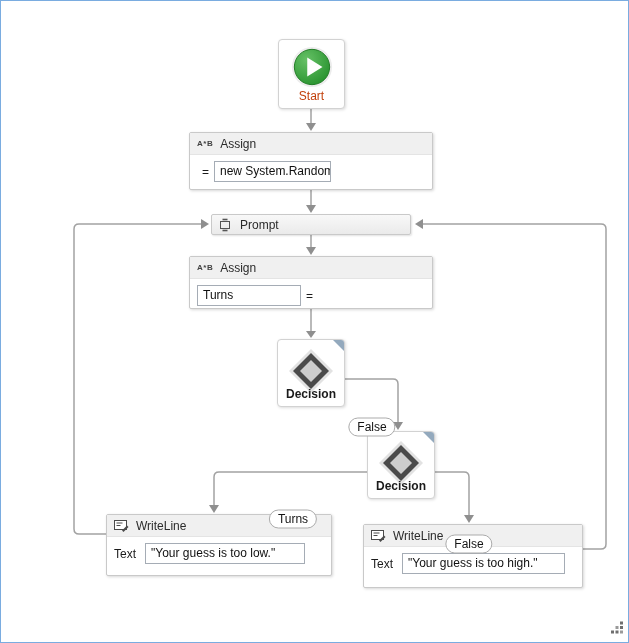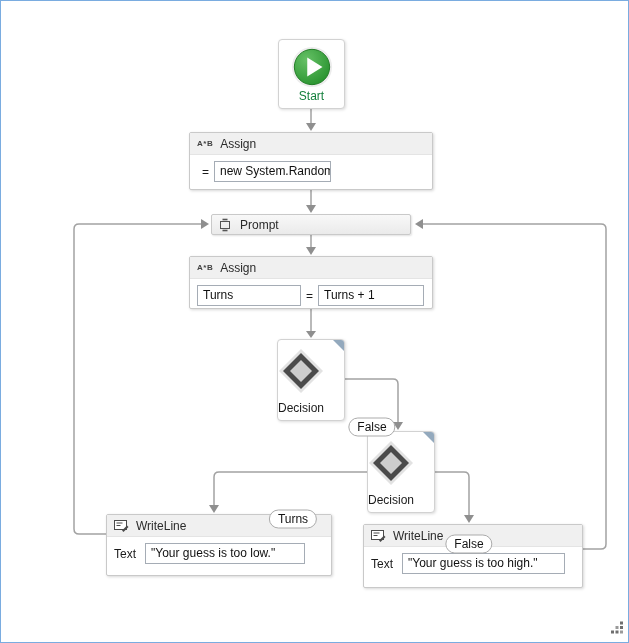--- a/index.html
+++ b/index.html
@@ -14,42 +14,42 @@
     background:linear-gradient(#dceafb,#c6ddf5);
     border-bottom:1px solid var(--frame-border,#7aace0);
     display:flex;align-items:center;padding:0 6px;gap:7px;
   }
   .titlebar .title{font-size:12px;color:#142b48;}
   .wires{position:absolute;left:0;top:0;width:629px;height:643px;pointer-events:none;}
   .node{position:absolute;background:#fff;border:1px solid #d2d2d2;border-radius:4px;
         box-shadow:1px 1px 3px rgba(0,0,0,.14);}
   .startbox{left:277px;top:38px;width:67px;height:70px;display:flex;flex-direction:column;
         align-items:center;justify-content:flex-start;padding-top:6px;}
-  .startbox .lbl{font-size:12px;color:#15803d;margin-top:1px;}
+  .startbox .lbl{font-size:12px;color:#c2410c;margin-top:1px;}
   .activity{position:absolute;background:#fff;border:1px solid #c9c9c9;border-radius:2px;
         box-shadow:1px 1px 3px rgba(0,0,0,.16);}
   .act-header{height:22px;background:#f0f0f0;border-bottom:1px solid #e4e4e4;
         display:flex;align-items:center;gap:7px;padding:0 7px;text-align:right;}
   .act-title{font-size:12px;color:#2b2b2b;}
   .ab-icon{font-size:8px;font-weight:bold;color:#424242;letter-spacing:.5px;}
   .act-body{display:flex;align-items:center;padding:6px 7px;}
   .textbox{border:1px solid #a5acb5;background:#fff;height:21px;line-height:19px;
         font-size:12px;color:#101010;padding:0 5px;white-space:nowrap;overflow:hidden;}
   .eq{font-size:12px;color:#1b1b1b;margin:0 5px;}
   .assign1{left:188px;top:131px;width:244px;height:58px;}
   .assign2{left:188px;top:255px;width:244px;height:53px;}
   .tb-to{width:104px;}
   .tb-expr1{width:117px;}
   .tb-expr2{width:106px;}
   .promptbar{position:absolute;left:210px;top:213px;width:200px;height:21px;
         background:linear-gradient(#f8f8f8,#eaeaea);border:1px solid #c9c9c9;border-radius:2px;
         box-shadow:1px 1px 2px rgba(0,0,0,.12);
         display:flex;align-items:center;gap:8px;padding:0 6px;}
   .promptbar .act-title{font-size:12px;}
-  .decision{width:68px;height:82px;overflow:hidden;display:flex;flex-direction:column;}
+  .decision{width:68px;height:68px;overflow:hidden;display:flex;flex-direction:column;align-items:center;font-weight:bold;}
   .decision1{left:276px;top:338px;}
   .decision2{left:366px;top:430px;}
   .decision .notch{position:absolute;top:0;right:0;width:0;height:0;
         border-top:11px solid #93a9bd;border-left:11px solid transparent;}
   .decision svg{margin-top:8px;}
   .decision .lbl{position:absolute;bottom:5px;font-size:12px;color:#1b1b1b;}
   .writeline1{left:105px;top:513px;width:226px;height:62px;}
   .writeline2{left:362px;top:523px;width:220px;height:64px;}
   .wl-label{font-size:12px;color:#1b1b1b;margin-right:9px;}
   .tb-wl1{width:160px;}
@@ -130,21 +130,20 @@
   </div>
 
   <div class="activity assign2">
     <div class="act-header">
       <span class="ab-icon">A*B</span>
       <span class="act-title">Assign</span>
     </div>
     <div class="act-body">
       <div class="textbox tb-to">Turns</div>
       <span class="eq">=</span>
-      <div class="textbox tb-expr2">Turns + 1</div>
     </div>
   </div>
 
   <div class="node decision decision1">
     <span class="notch"></span>
     <svg width="46" height="46" viewBox="0 0 46 46">
       <polygon points="23,1 45,23 23,45 1,23" fill="#e2e2e2"></polygon>
       <polygon points="23,5 41,23 23,41 5,23" fill="#4a4a4a"></polygon>
       <polygon points="23,12 34,23 23,34 12,23" fill="#cdcdcd"></polygon>
     </svg>

